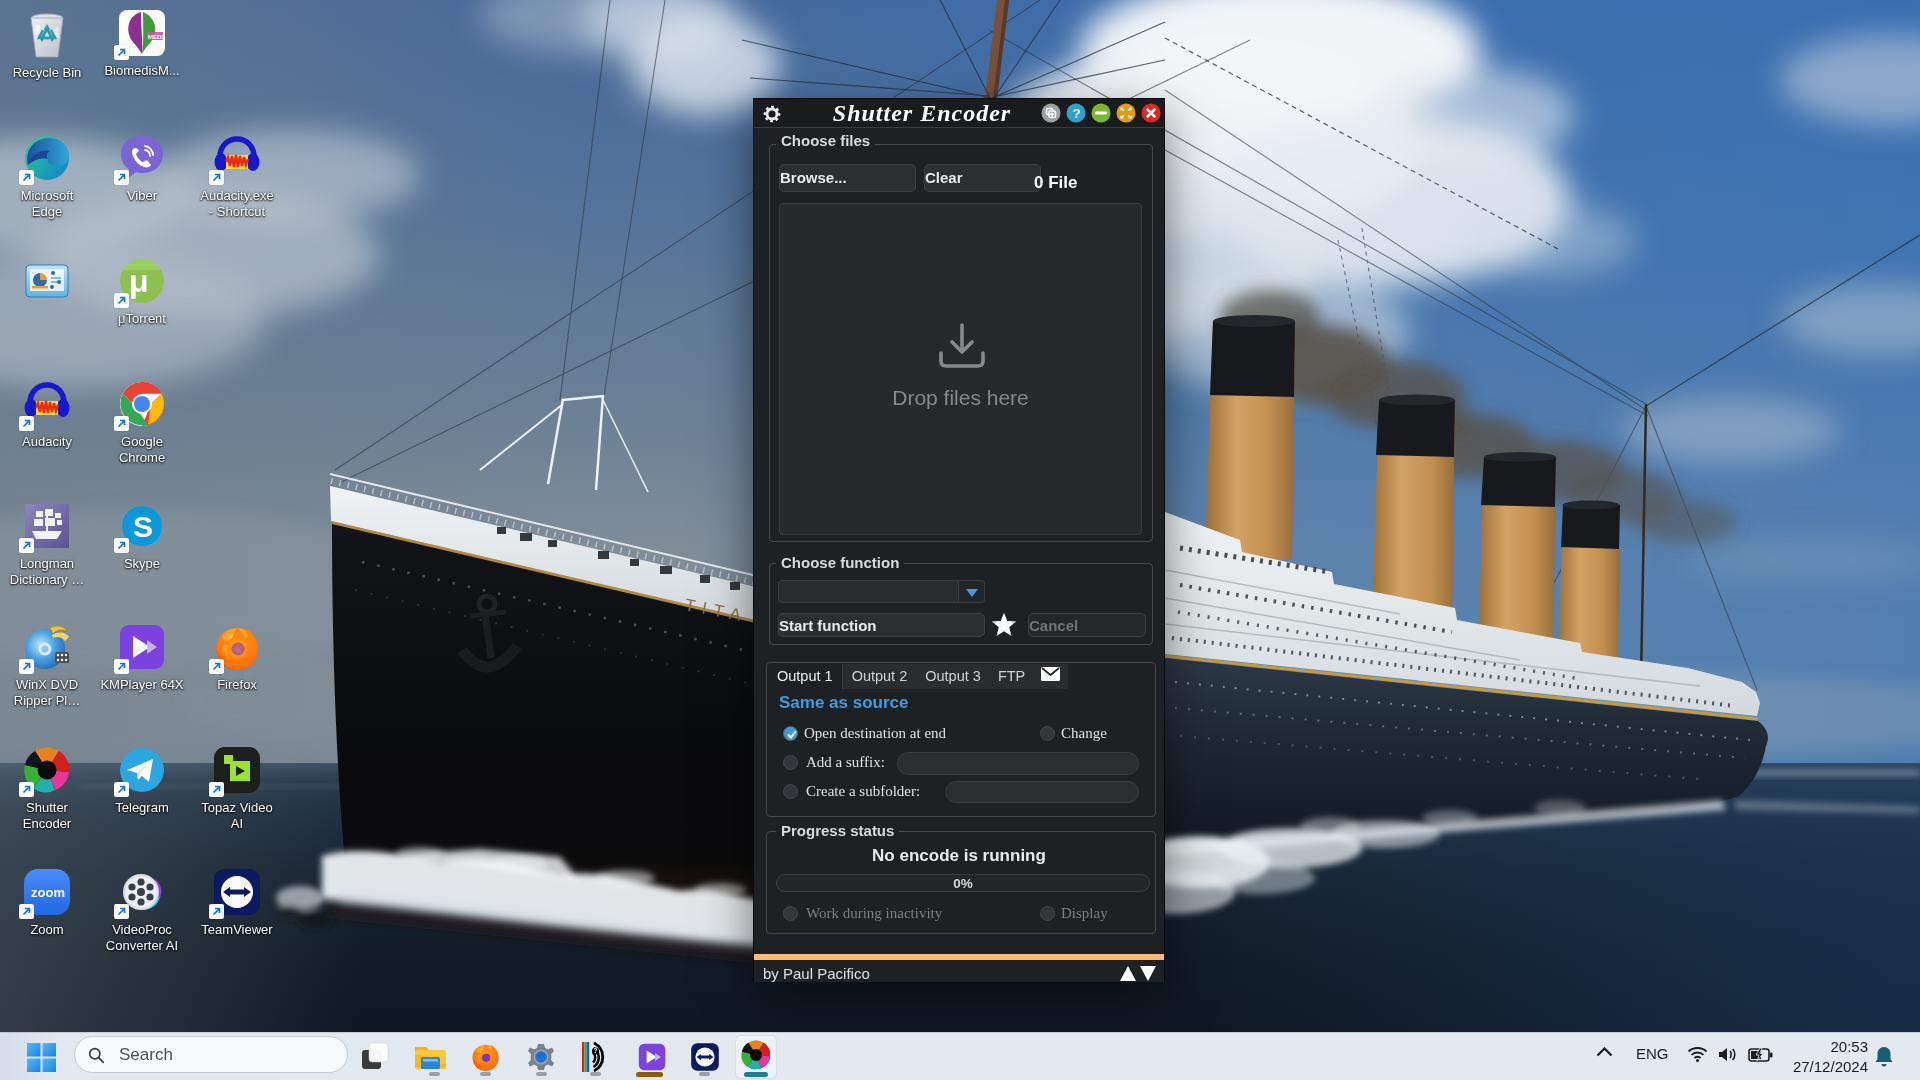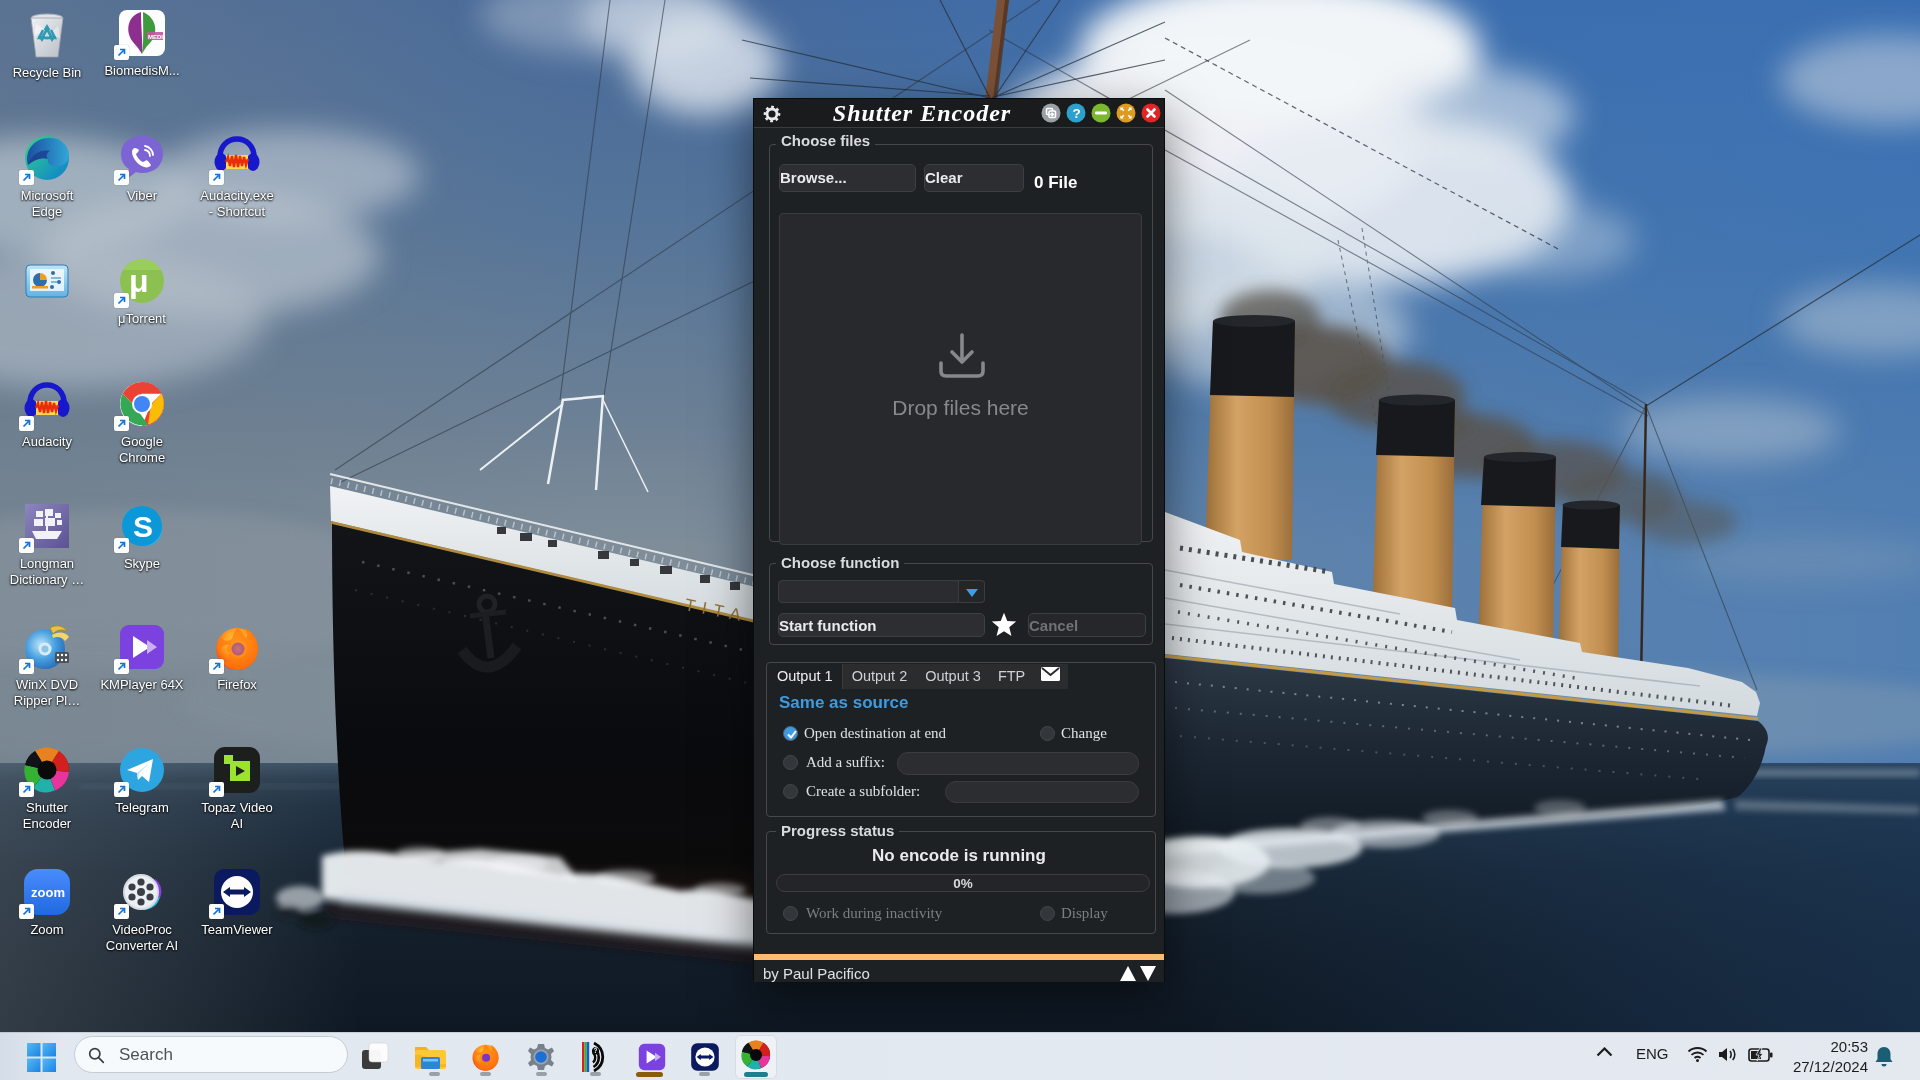--- a/index.html
+++ b/index.html
@@ -730,23 +730,23 @@
             <path d="M90.6,15.6 l-3.2,0 l3.2,-3.2 Z" stroke="none"></path>
           </g>
       <circle cx="110" cy="10" r="9.5" fill="#e02525"></circle>
           <path d="M106.5,6.5 L113.5,13.5 M113.5,6.5 L106.5,13.5" stroke="#fff" stroke-width="2.6" stroke-linecap="round"></path>
     </svg>
   </div>
 
   <div class="fs" style="left:15px;top:45px;width:384px;height:398px;"></div>
   <div class="leg" style="left:22px;top:33px;">Choose files</div>
   <div class="btn" style="left:25px;top:65px;width:137px;height:28px;">Browse...</div>
-  <div class="btn" style="left:170px;top:65px;width:100px;height:28px;">Clear</div>
+  <div class="btn" style="left:170px;top:65px;width:117px;height:28px;">Clear</div>
   <div style="position:absolute;left:280px;top:74px;font-size:17px;font-weight:bold;color:#fff;">0 File</div>
-  <div style="position:absolute;left:25px;top:114px;width:363px;height:332px;background:#28292c;border:1px solid #393b3e;border-radius:4px;">
+  <div style="position:absolute;left:25px;top:104px;width:363px;height:332px;background:#28292c;border:1px solid #393b3e;border-radius:4px;">
     <svg width="58" height="50" viewBox="0 0 58 50" style="position:absolute;left:153px;top:118px">
       <g stroke="#85898d" stroke-width="3.6" fill="none" stroke-linecap="round" stroke-linejoin="round">
         <path d="M29,3 L29,29 M19,20 L29,30 L39,20"></path>
         <path d="M8,31 L8,39 Q8,44 13,44 L45,44 Q50,44 50,39 L50,31"></path>
       </g>
     </svg>
     <div style="position:absolute;left:0;top:182px;width:100%;text-align:center;font-size:21px;color:#85898d;">Drop files here</div>
   </div>
 
   <div class="fs" style="left:15px;top:464px;width:384px;height:82px;"></div>

